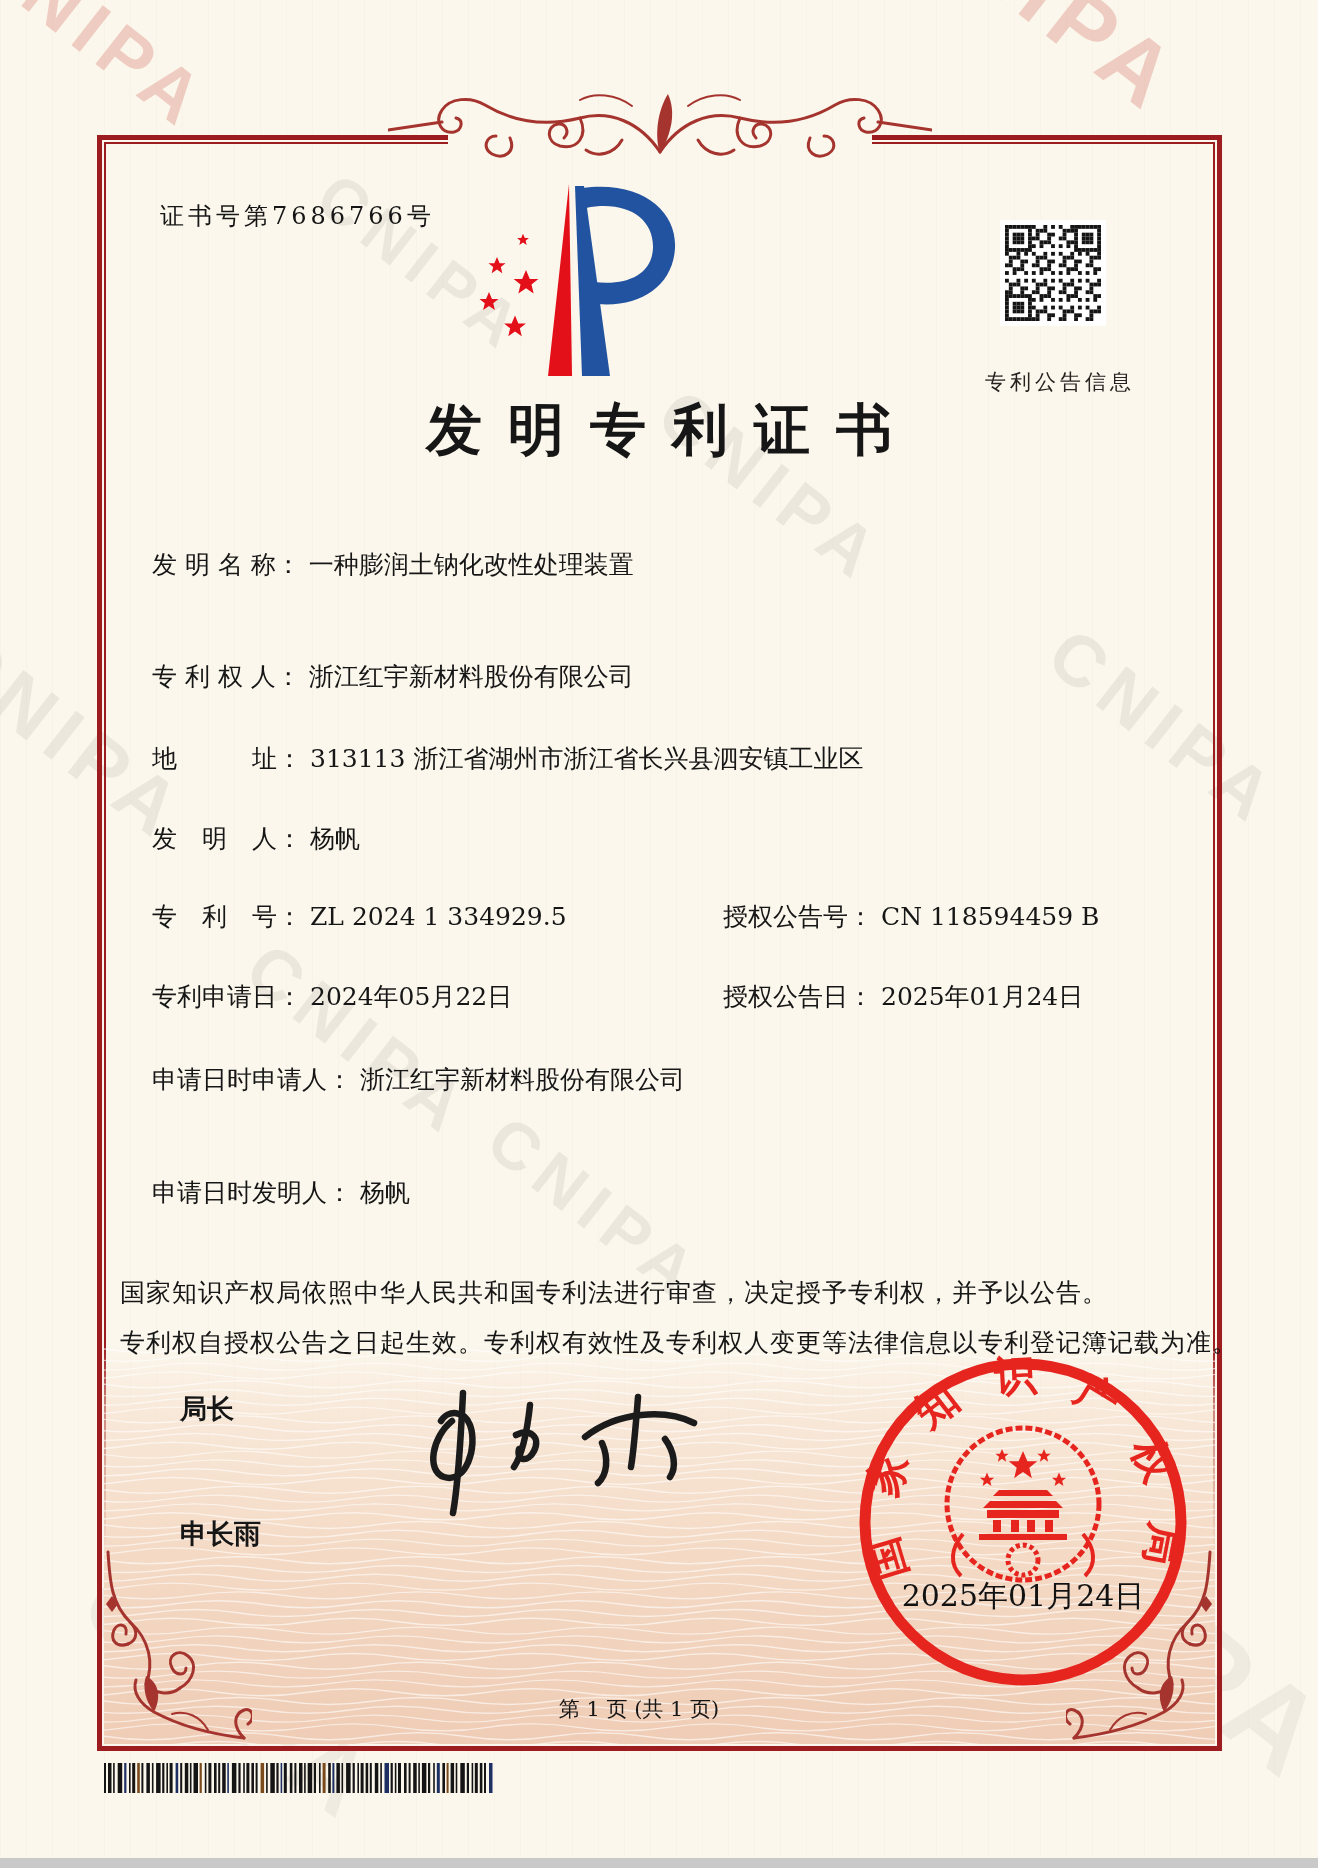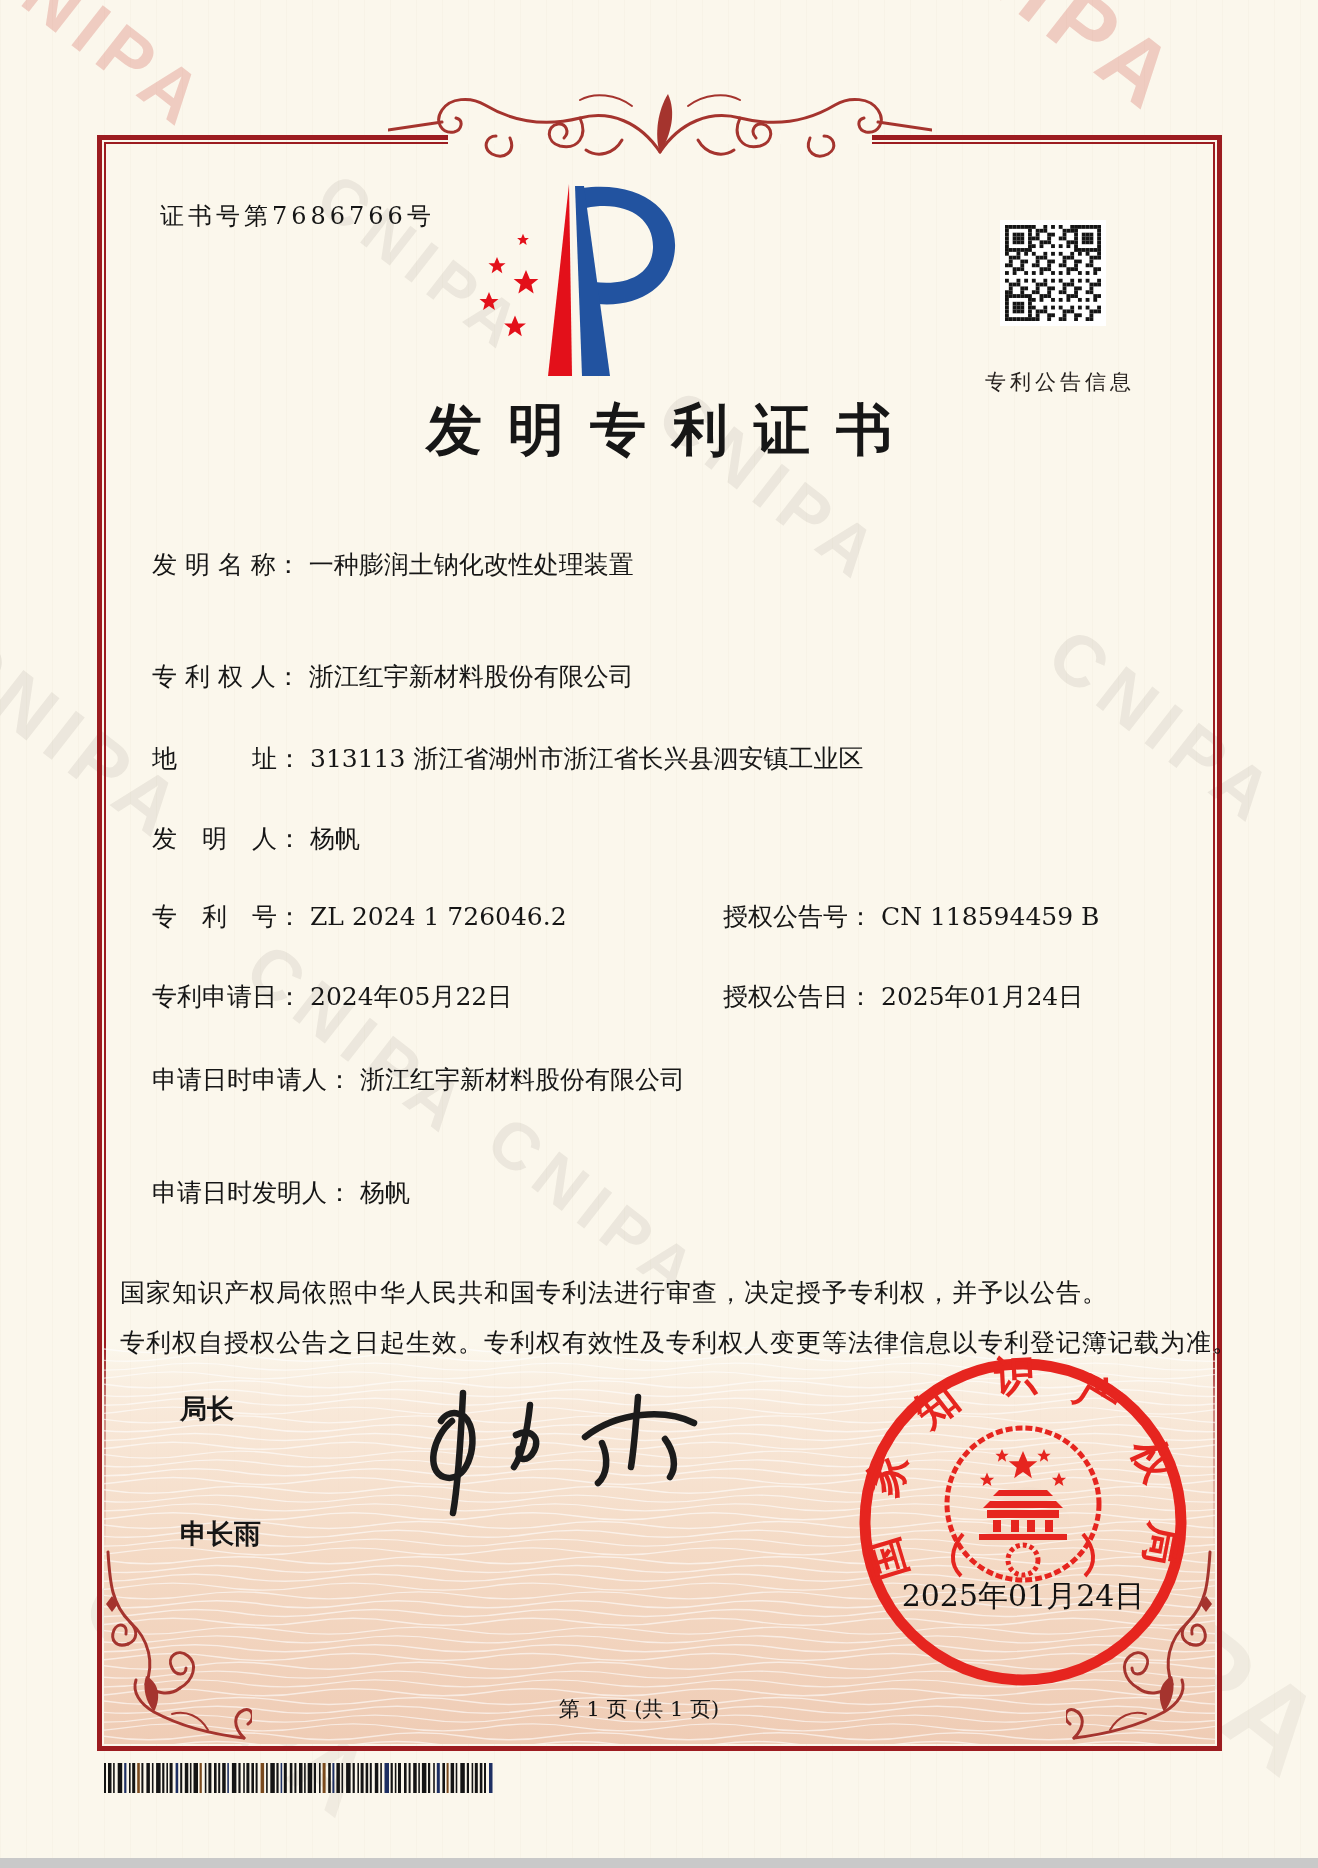--- a/index.html
+++ b/index.html
@@ -502,21 +502,21 @@
   <div class="row r2">
     <span class="lab">专 利 权 人：</span><span class="val">浙江红宇新材料股份有限公司</span>
   </div>
   <div class="row r3">
     <span class="lab">地　　　址：</span><span class="val">313113 浙江省湖州市浙江省长兴县泗安镇工业区</span>
   </div>
   <div class="row r4">
     <span class="lab">发　明　人：</span><span class="val">杨帆</span>
   </div>
   <div class="row r5">
-    <span class="lab">专　利　号：</span><span class="val">ZL 2024 1 726046.2</span>
+    <span class="lab">专　利　号：</span><span class="val">ZL 2024 1 334929.5</span>
     <span class="col2">
       <span class="lab">授权公告号：</span><span class="val">CN 118594459 B</span>
     </span>
   </div>
   <div class="row r6">
     <span class="lab">专利申请日：</span><span class="val">2024年05月22日</span>
     <span class="col2">
       <span class="lab">授权公告日：</span><span class="val">2025年01月24日</span>
     </span>
   </div>

